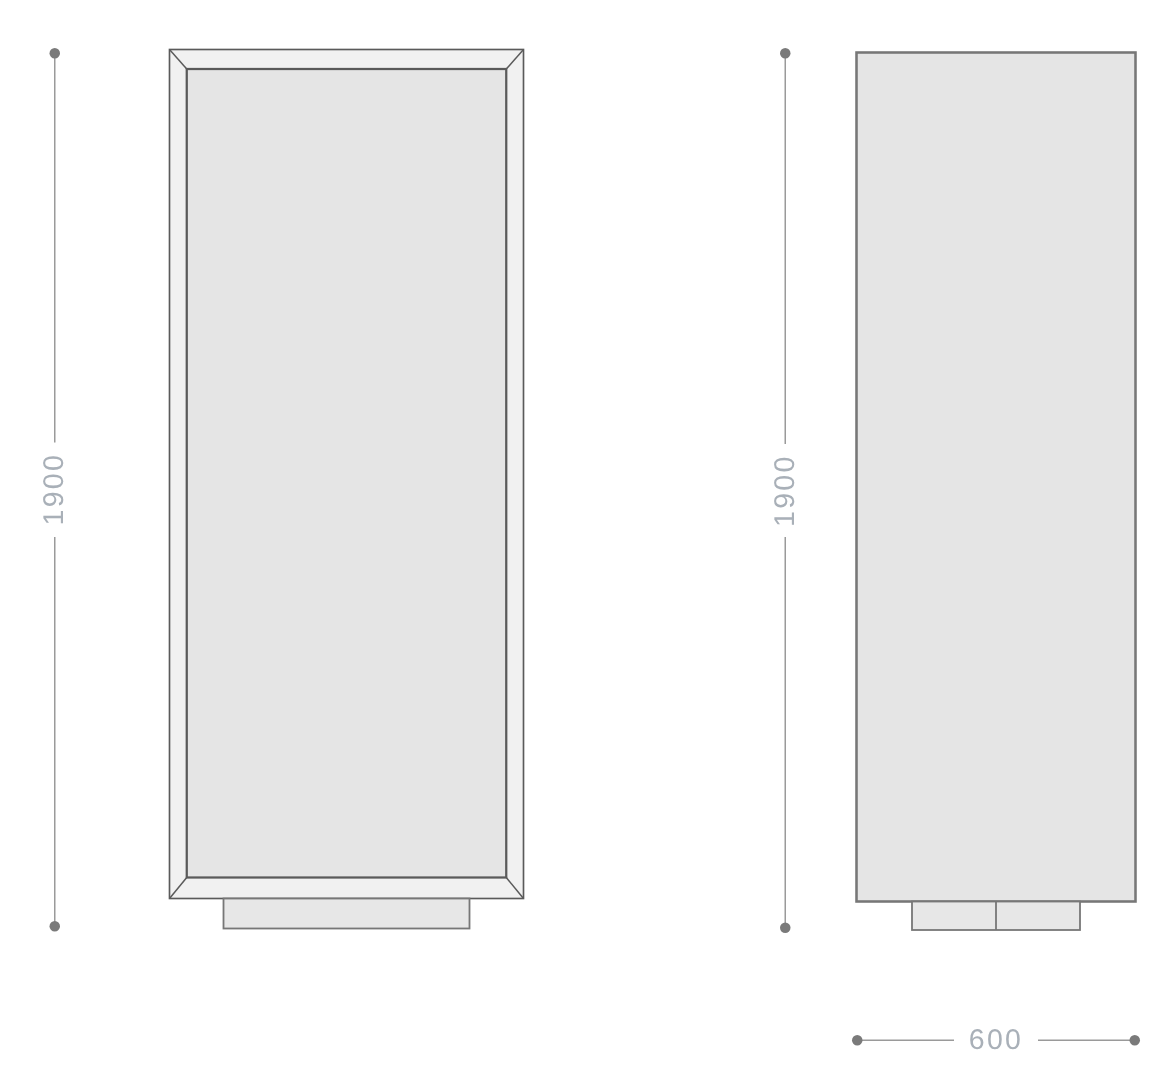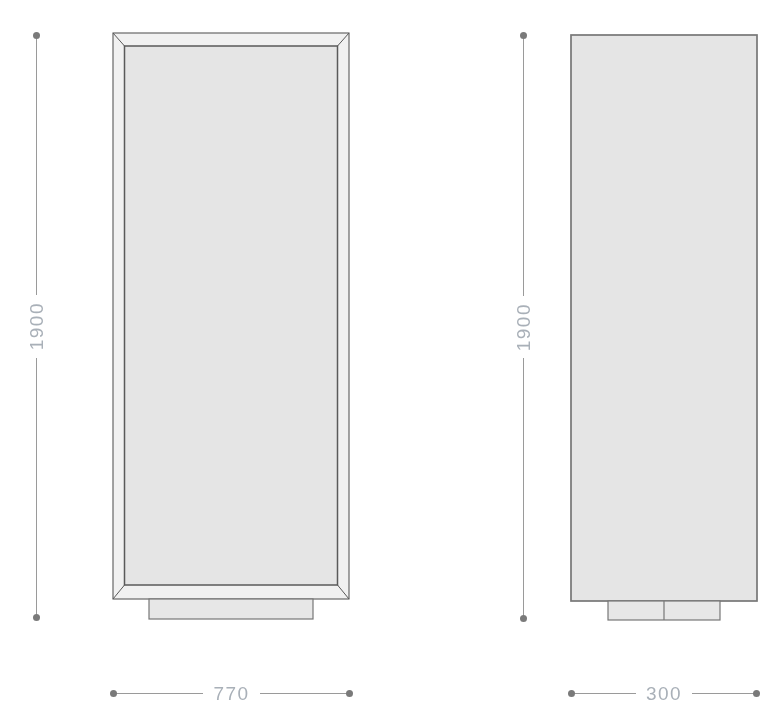--- a/index.html
+++ b/index.html
@@ -96,29 +96,22 @@
   </div>
 
   <div class="vdim" style="left:516px;top:35px;height:584px;">
     <span class="dot start"></span>
     <span class="seg"></span>
     <span class="dim-label">1900</span>
     <span class="seg"></span>
     <span class="dot end"></span>
   </div>
 
-  <div class="hdim" style="left:113px;top:686px;width:237px;">
-    <span class="dot start"></span>
-    <span class="seg"></span>
-    <span class="dim-label">770</span>
-    <span class="seg"></span>
-    <span class="dot end"></span>
-  </div>
 
   <div class="hdim" style="left:571px;top:686px;width:186px;">
     <span class="dot start"></span>
     <span class="seg"></span>
-    <span class="dim-label">300</span>
+    <span class="dim-label">600</span>
     <span class="seg"></span>
     <span class="dot end"></span>
   </div>
 
 </div>
 
 </body></html>

